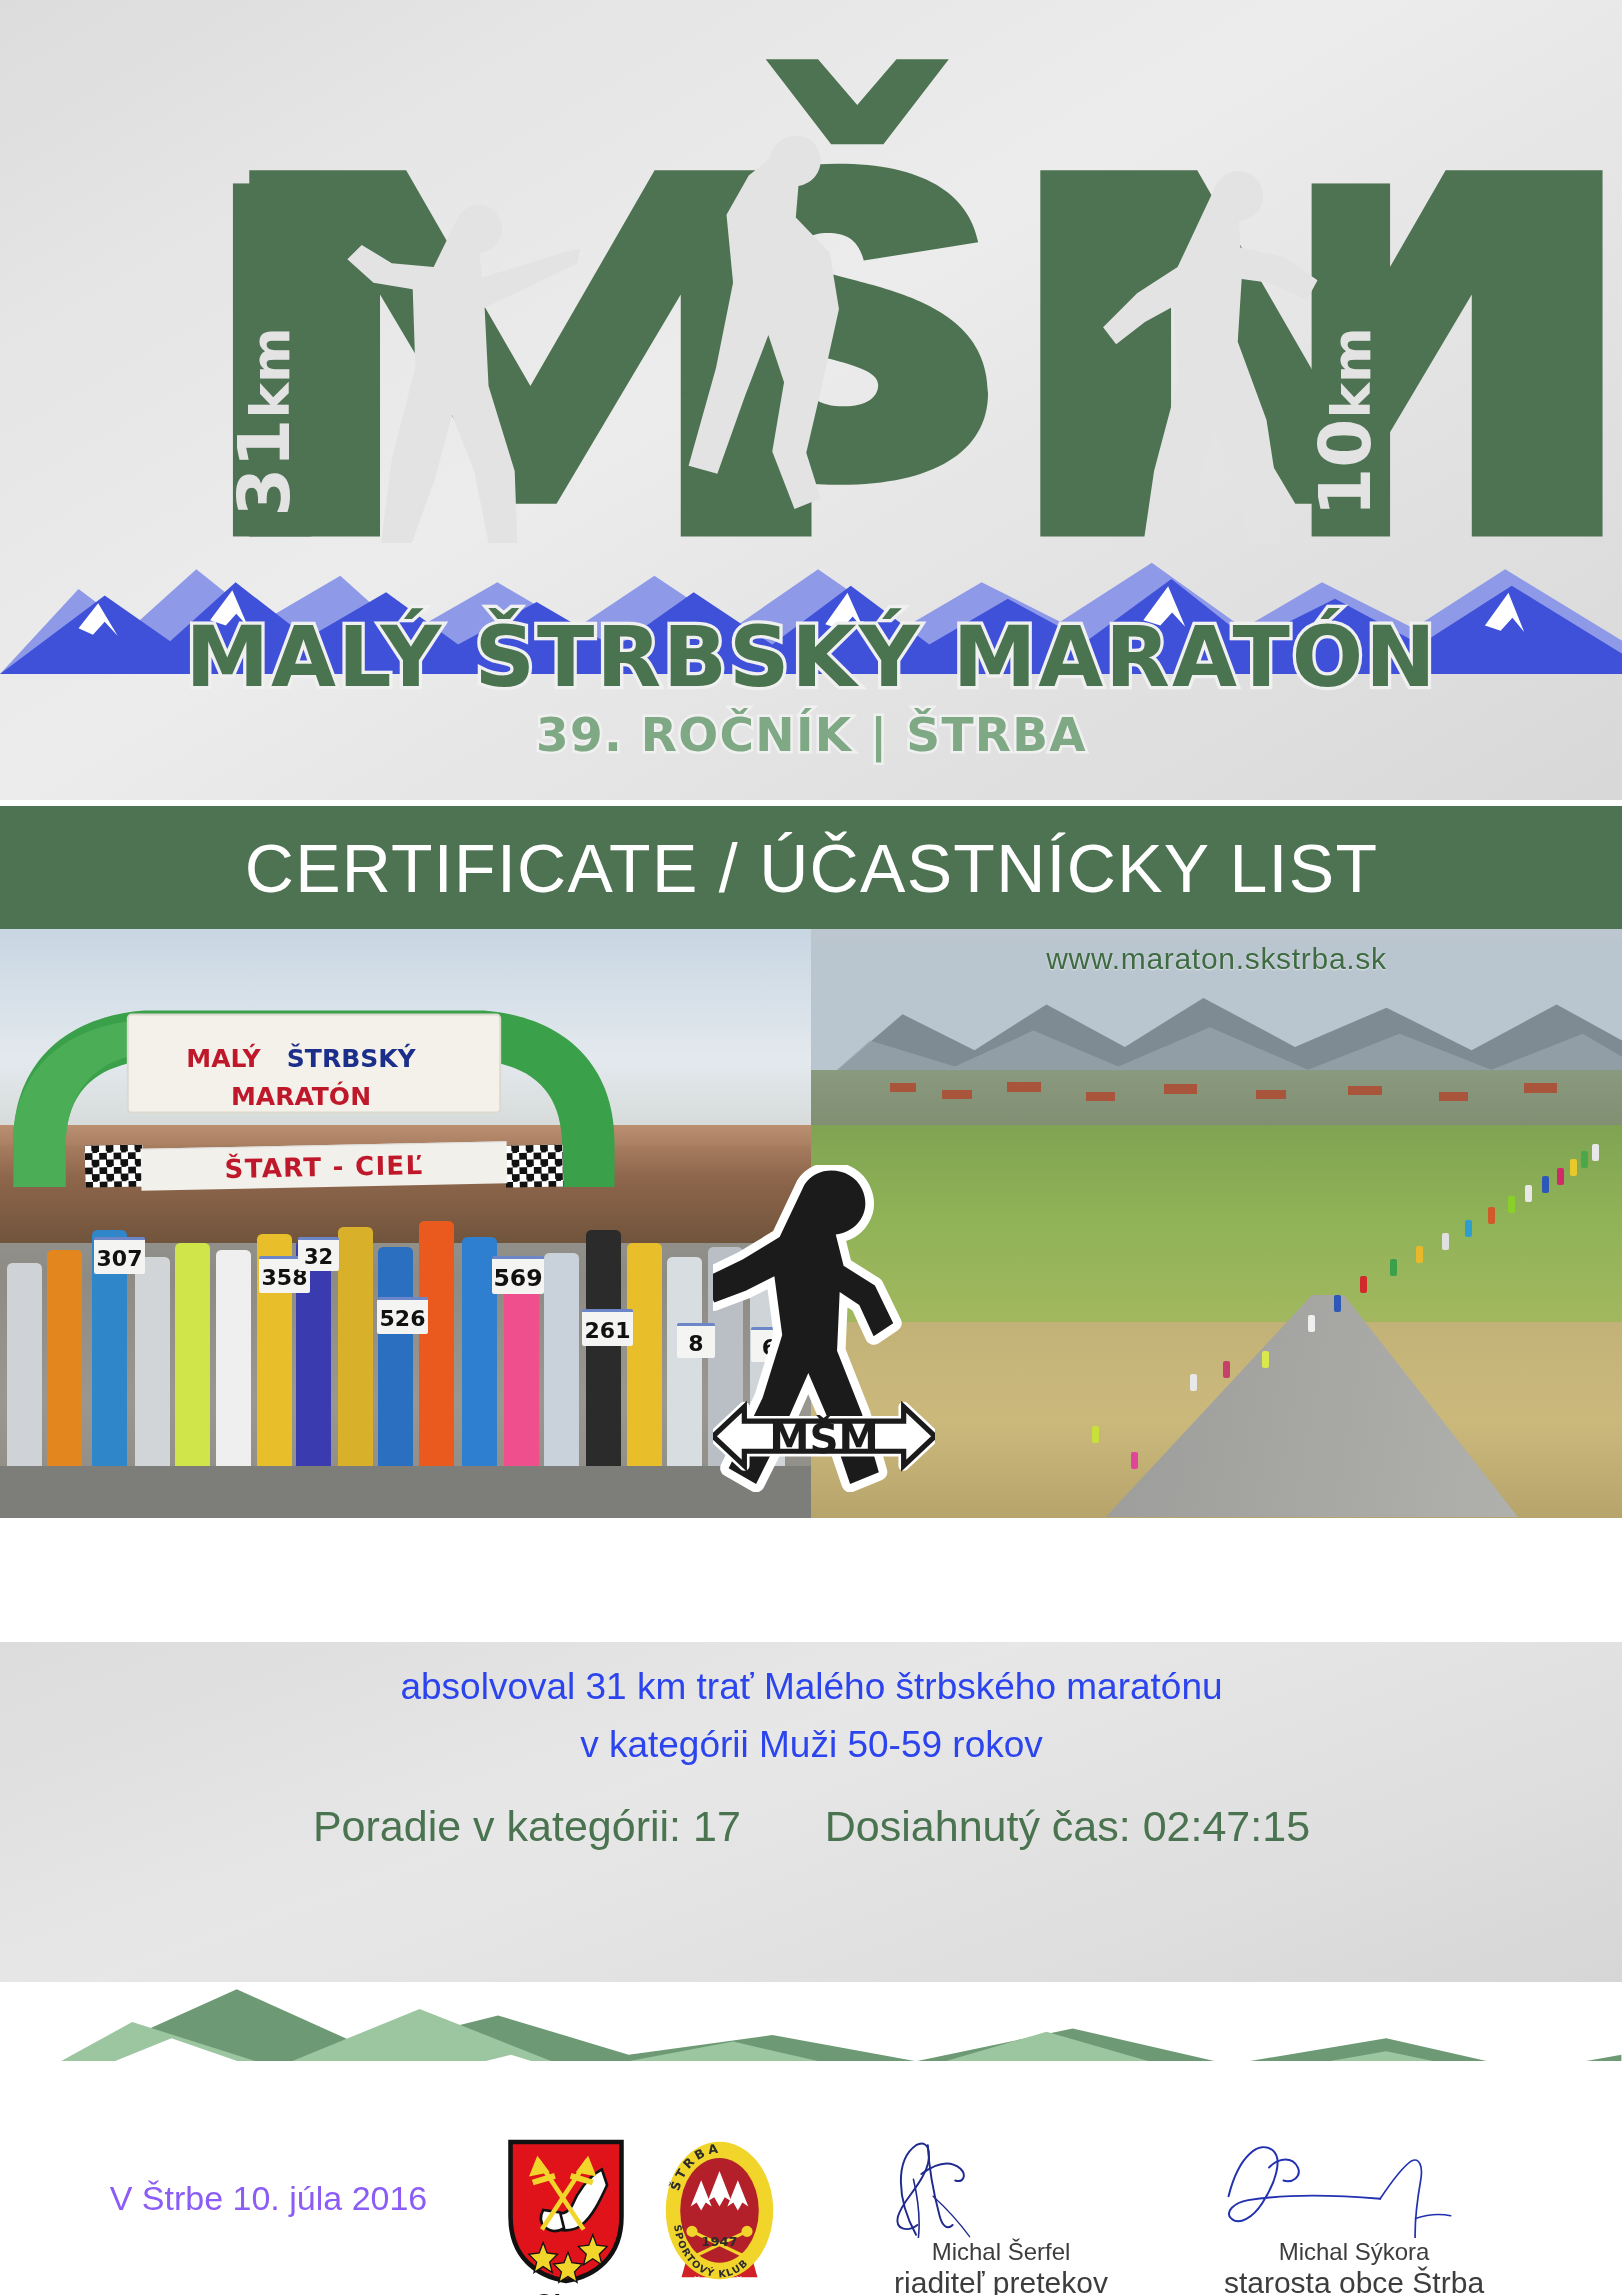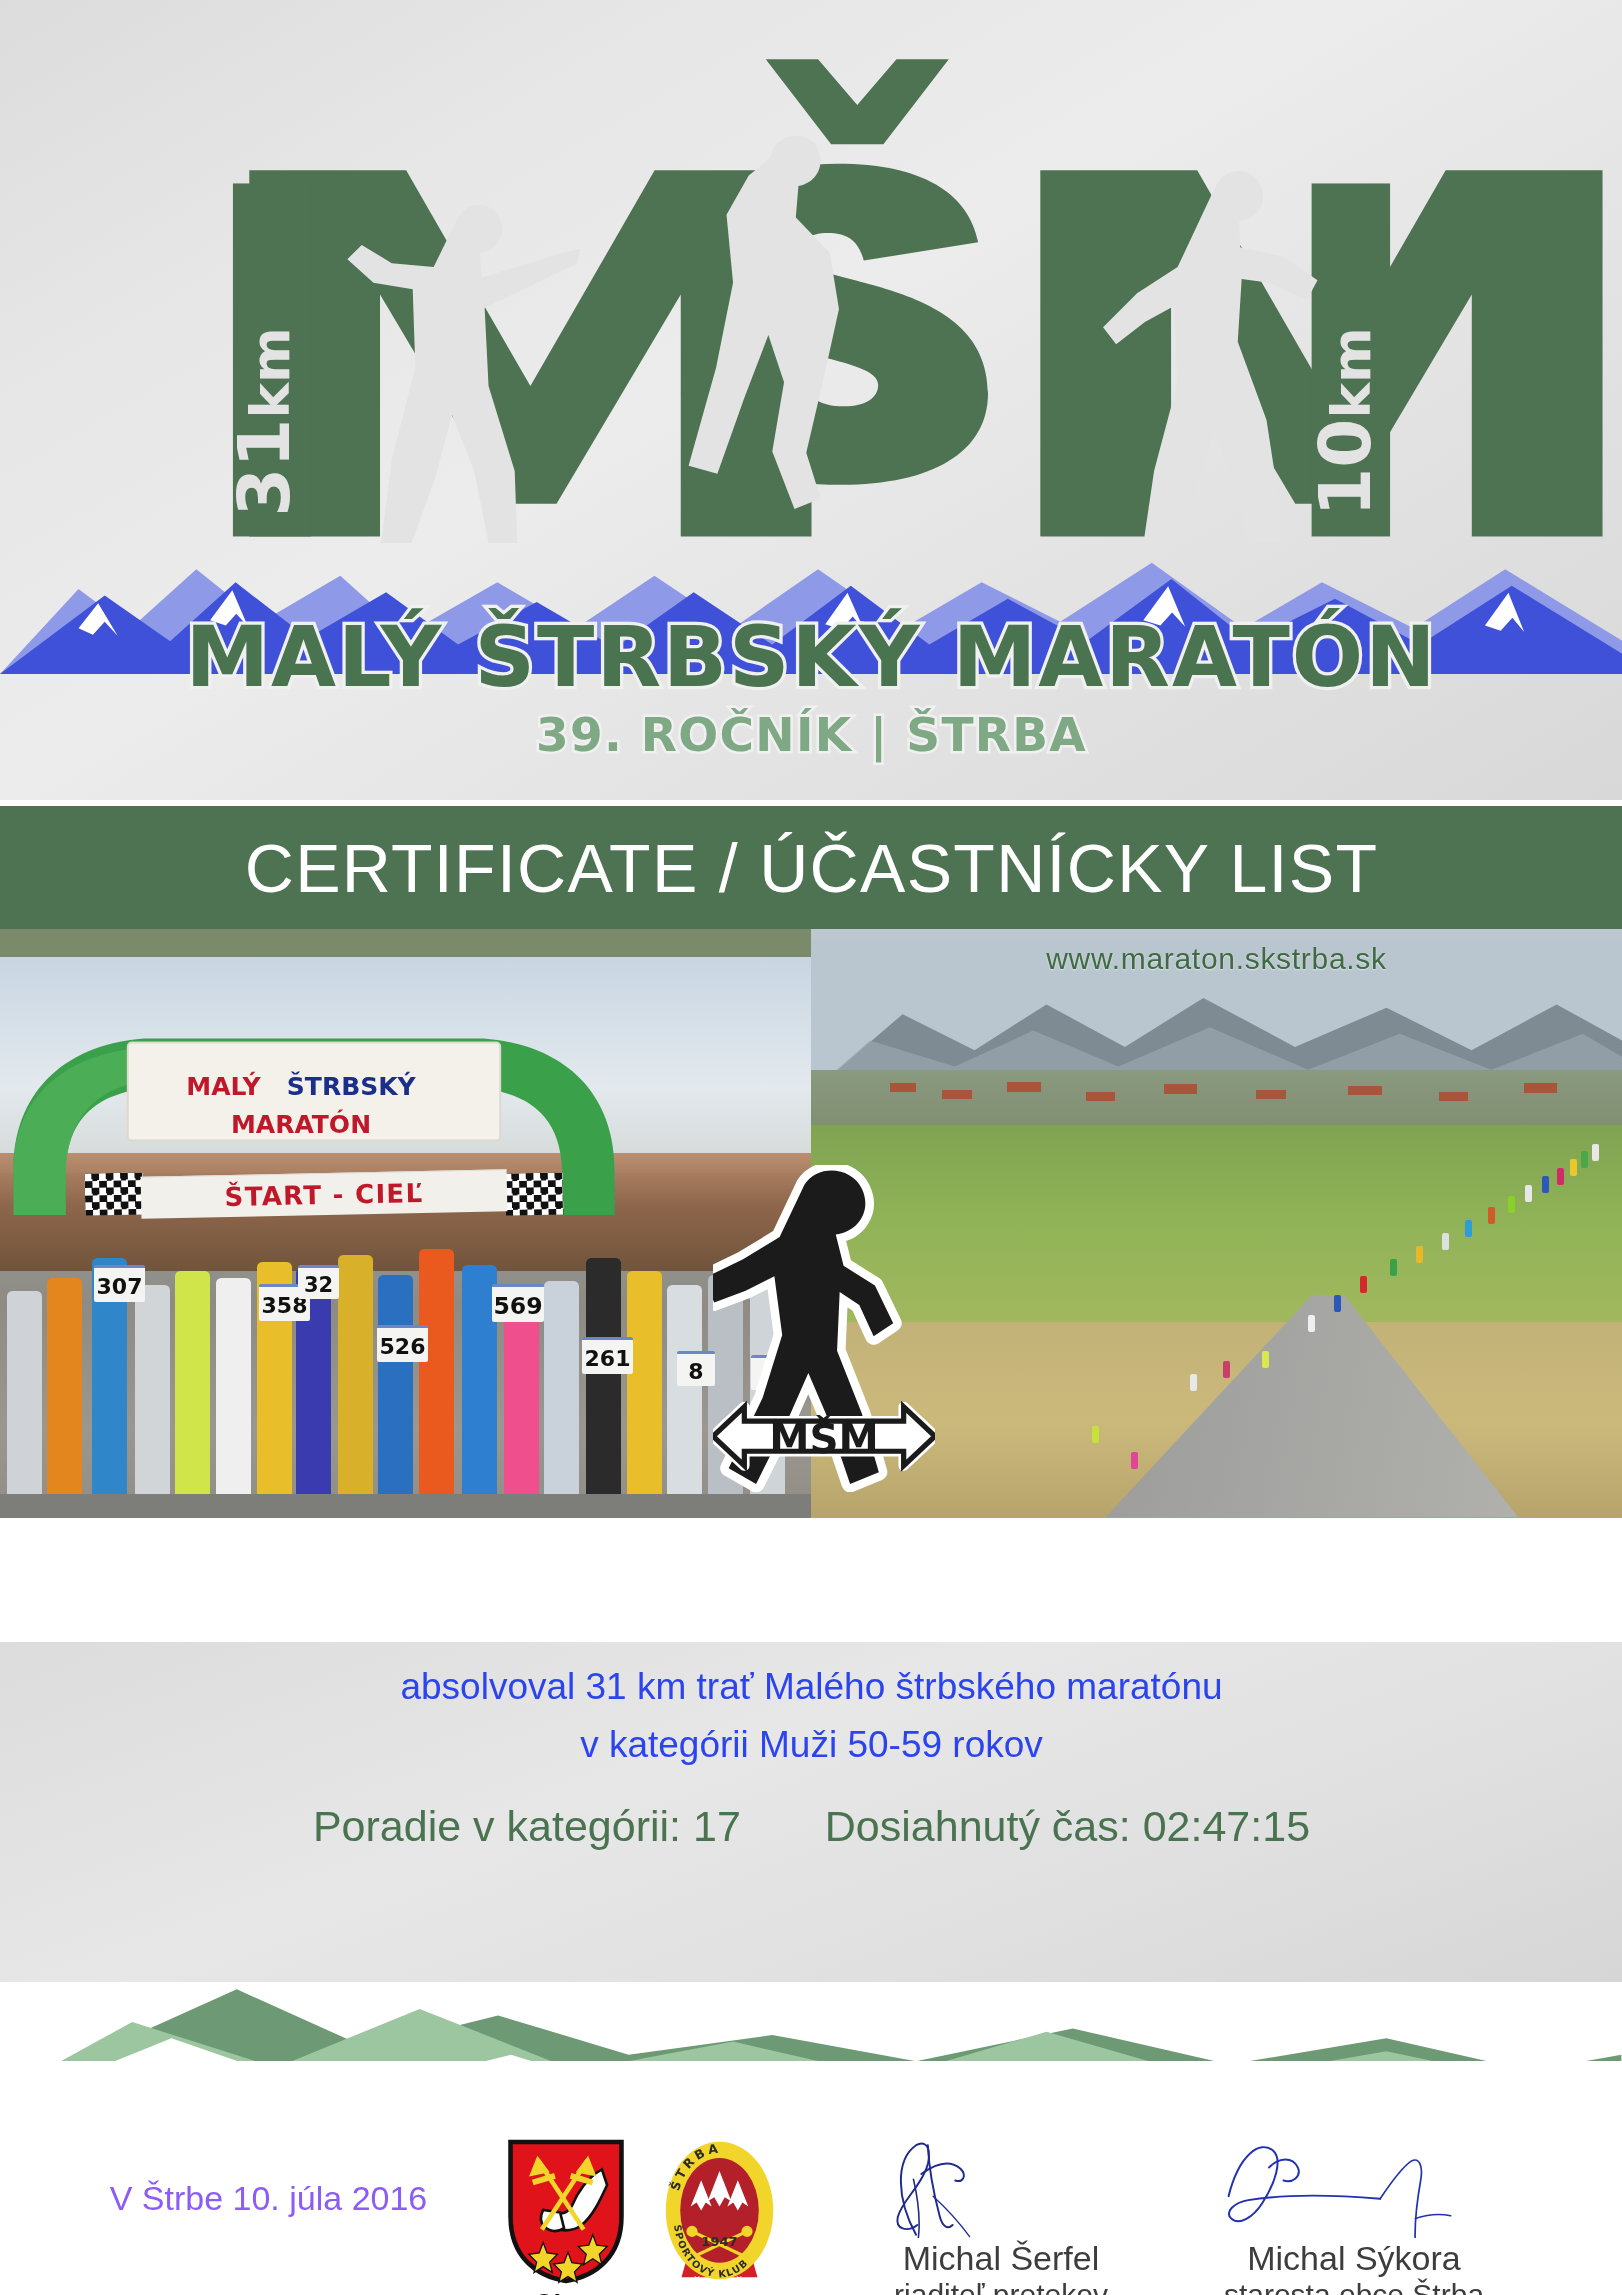--- a/index.html
+++ b/index.html
@@ -72,21 +72,20 @@
 
   
   .photo-strip{
     position:absolute; left:0; top:929px; width:1623px; height:589px;
     overflow:hidden; background:#7a8a6a;
   }
   .photo-left{
     position:absolute; left:0; top:0; width:811px; height:630px;
     overflow:hidden;
     background:linear-gradient(#cfd8e0 0%,#c2ccd6 18%,#9aa3a0 30%,#8e8b84 55%,#9a9790 75%,#88857e 100%);
-    margin-top:28px;
   }
   .photo-right{
     position:absolute; left:811px; top:0; width:811px; height:589px;
     overflow:hidden;
     background:linear-gradient(#bcc7cf 0%,#b4bfc8 14%,#8fa08a 24%,#86a05f 40%,#9db364 58%,#b8ab72 78%,#c8b97e 100%);
   }
 
   
   .sky{position:absolute;left:0;top:0;width:811px;height:216px;
     background:linear-gradient(#c8d6e2,#e3e9ee 60%,#d3d7d4);}
@@ -205,21 +204,21 @@
   }
   .crest{ position:absolute; left:504px; top:77px; width:124px; }
   .crest-lbl{ text-align:center; font-size:22px; font-weight:bold;
               color:#111; margin-top:2.6px; font-family:"DejaVu Sans",sans-serif;}
   .sks{ position:absolute; left:654px; top:72px; width:131px; }
 
   .sig{ position:absolute; width:366px; text-align:center; }
   .sig.a{ left:818px; top:79px; }
   .sig.b{ left:1171px; top:79px; }
   .sig .ink{ height:98px; position:relative; }
-  .sig .who{ font-size:34px; color:#3d3d3d; line-height:1.18;
+  .sig .who{ font-size:24px; color:#3d3d3d; line-height:1.18;
              font-family:"Liberation Sans",sans-serif;}
   .sig .role{ font-size:30px; color:#3d3d3d;
               font-family:"Liberation Sans",sans-serif;}
 </style>
 </head>
 <body>
 
 <div id="page">
 
   <div class="header-area">

